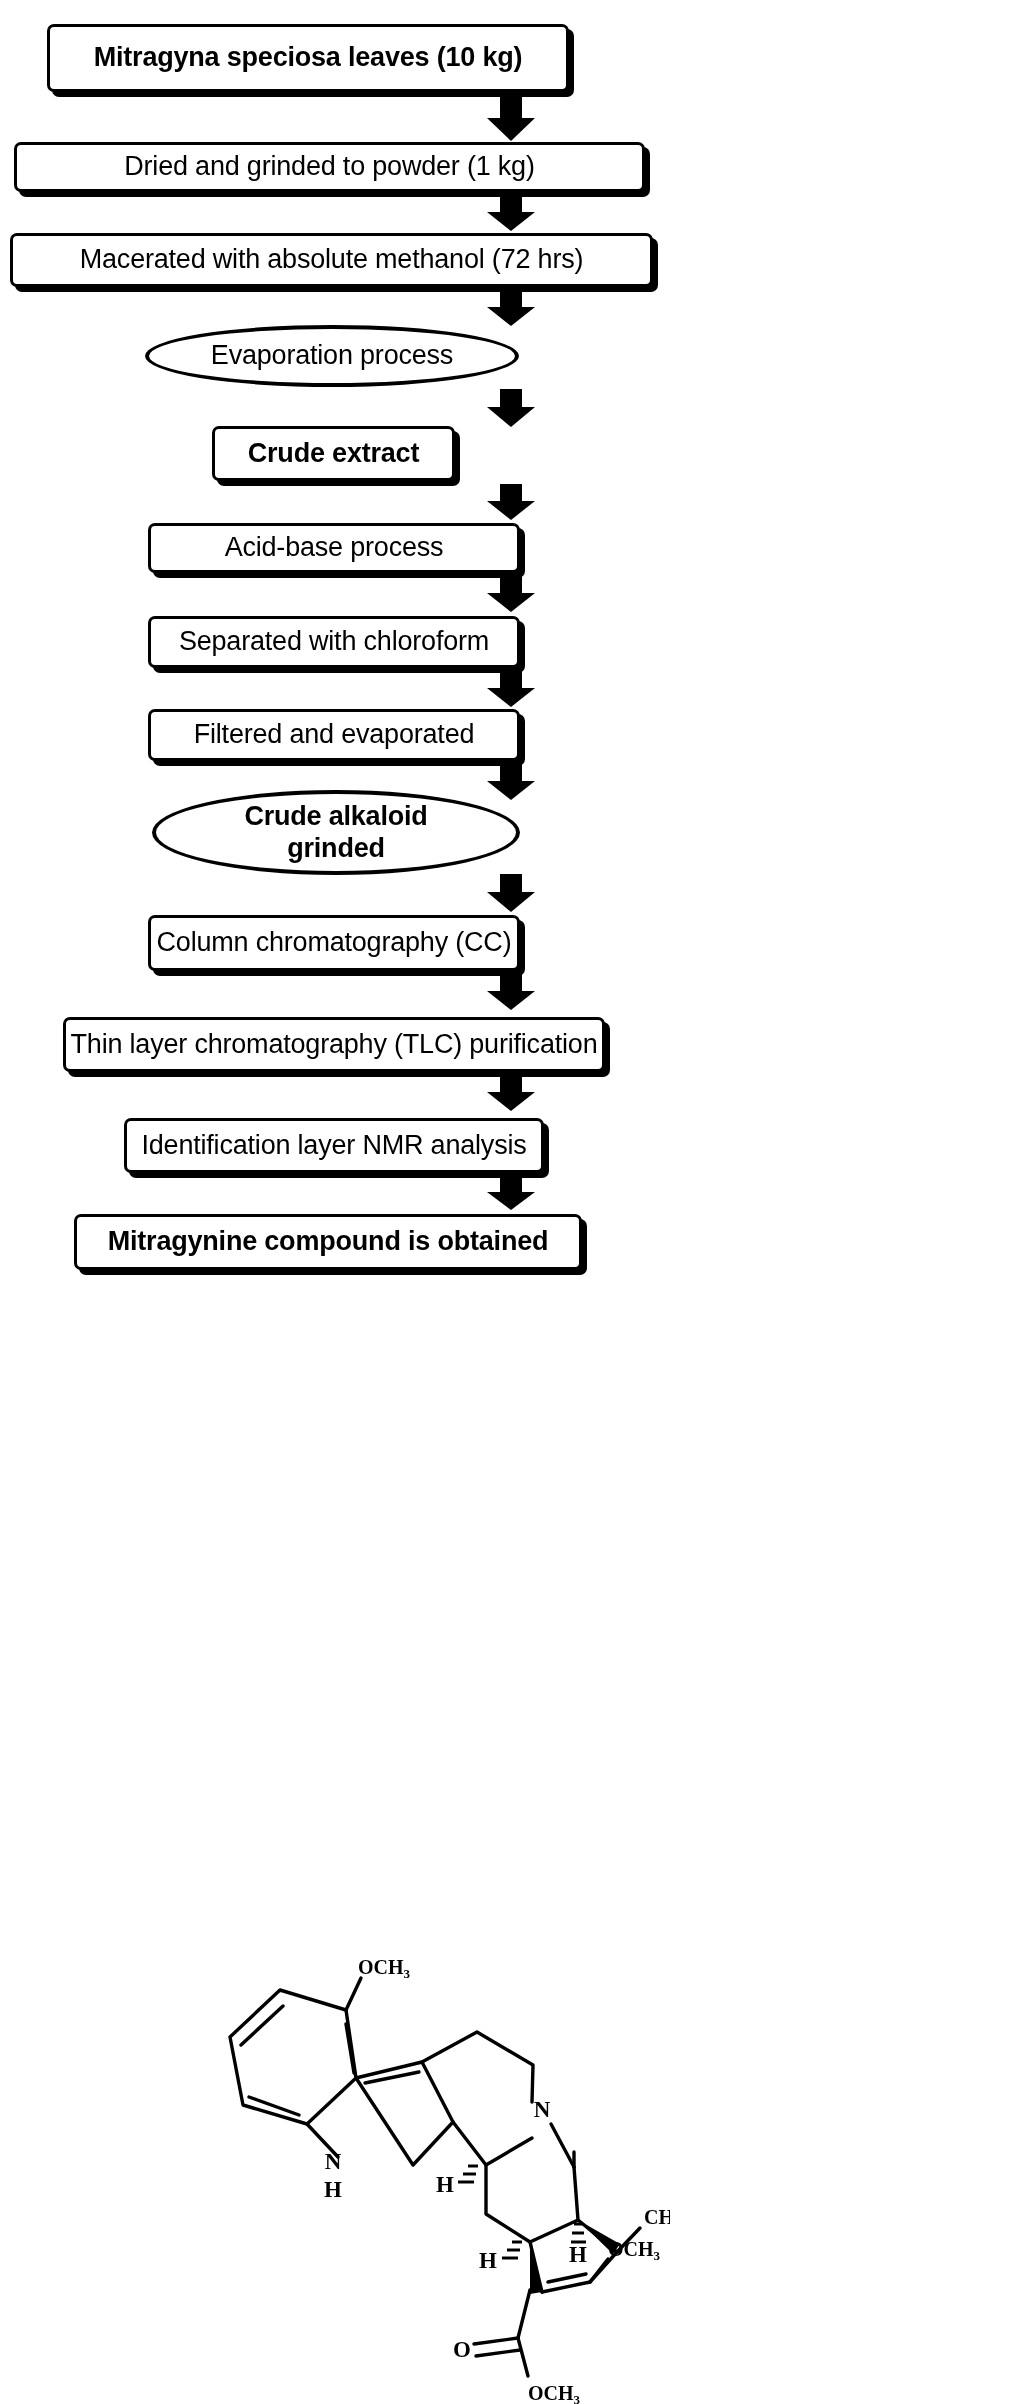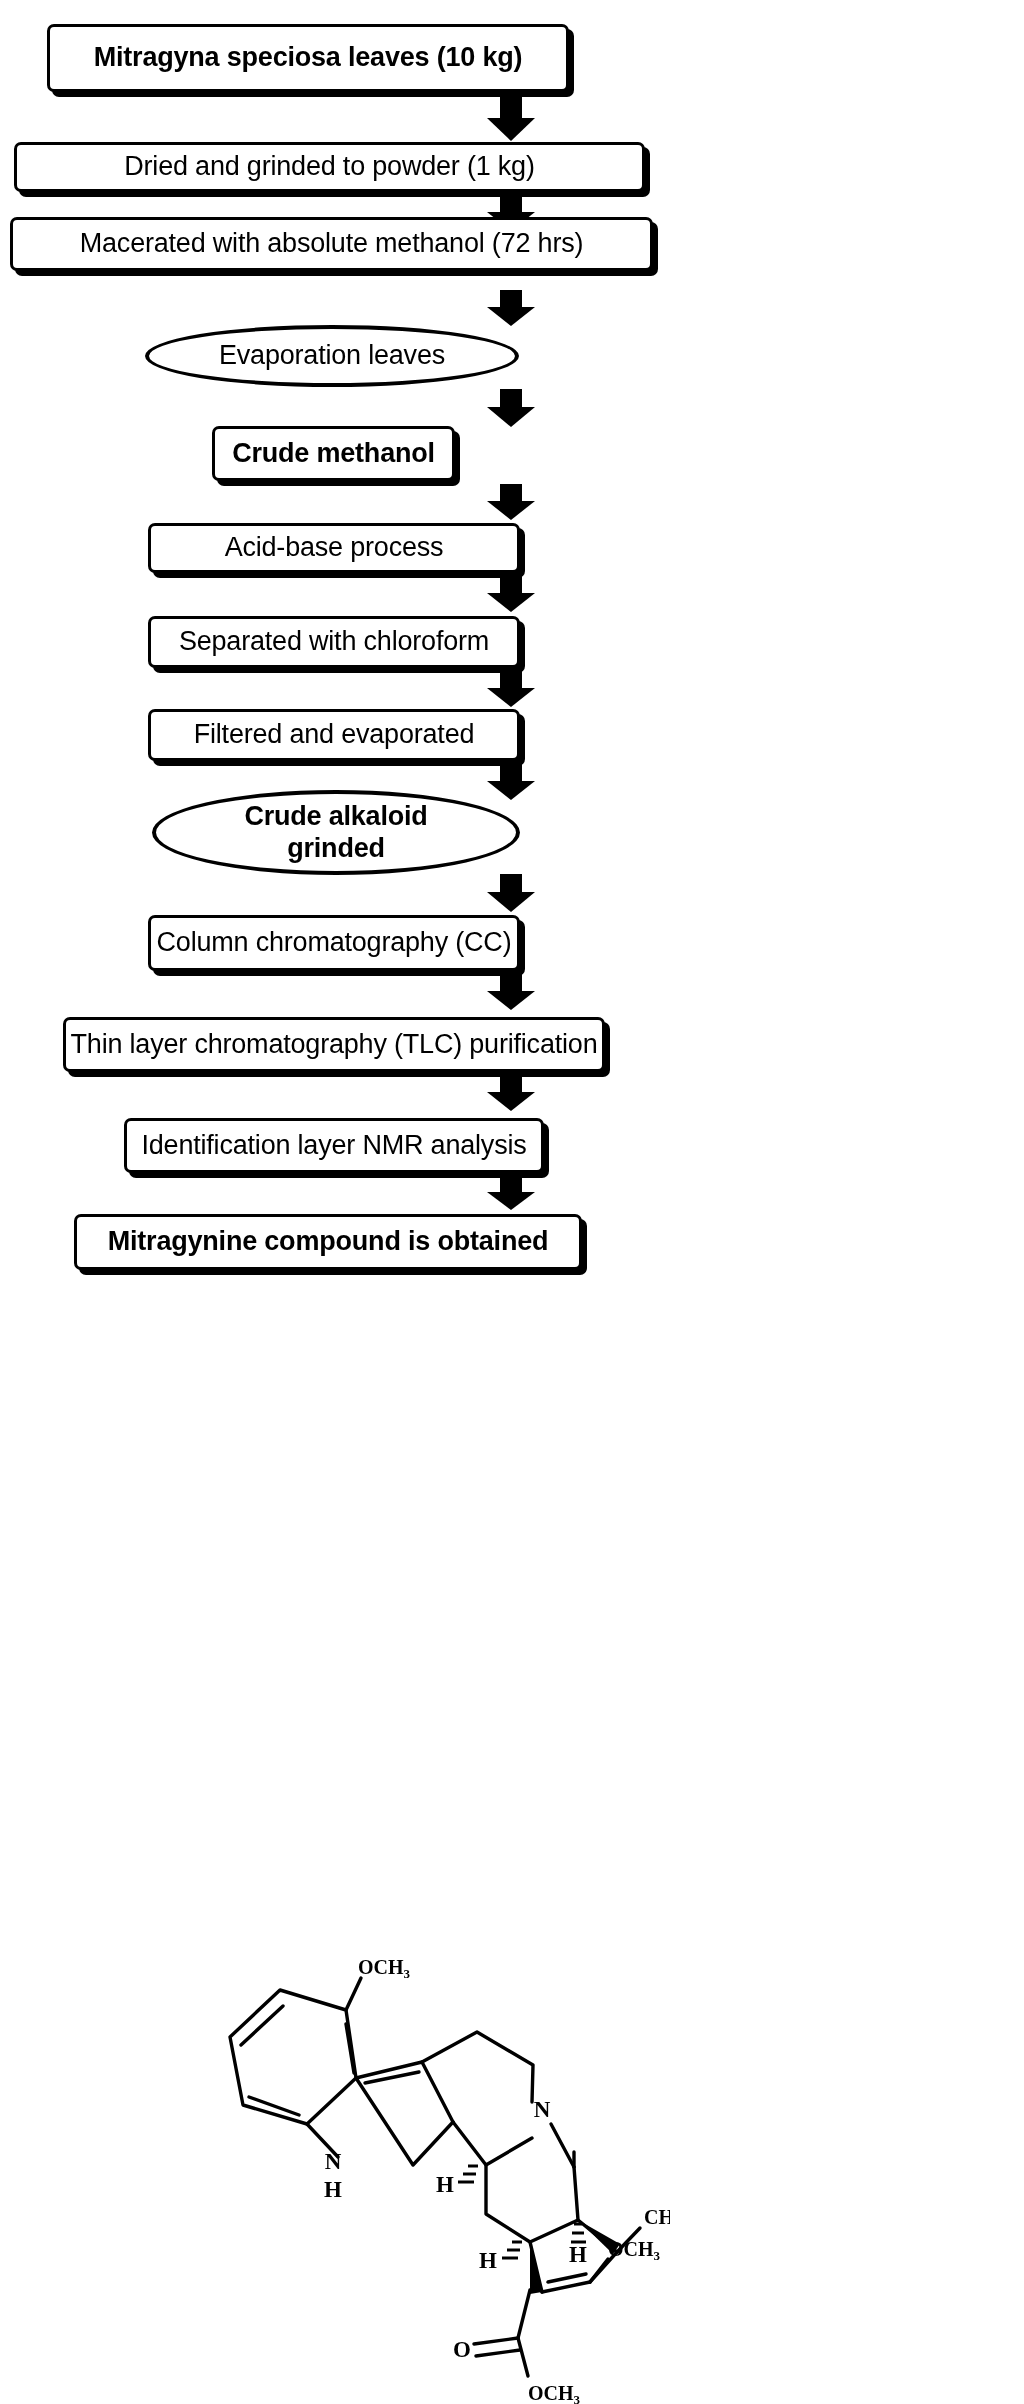--- a/index.html
+++ b/index.html
@@ -77,38 +77,38 @@
   </div>
 
   <div class="node" style="left:14px;top:130px;width:631px;height:50px;">
     <span class="label">Dried and grinded to powder (1 kg)</span>
   </div>
   <div class="arrow" style="left:487px;top:183px;width:48px;height:36px;">
     <span class="shaft" style="width:22px;height:18px;"></span>
     <span class="head" style="border-width:19px 24px 0 24px;"></span>
   </div>
 
-  <div class="node" style="left:10px;top:205px;width:643px;height:54px;">
+  <div class="node" style="left:10px;top:221px;width:643px;height:54px;">
     <span class="label">Macerated  with absolute methanol (72 hrs)</span>
   </div>
   <div class="arrow" style="left:487px;top:278px;width:48px;height:36px;">
     <span class="shaft" style="width:22px;height:18px;"></span>
     <span class="head" style="border-width:19px 24px 0 24px;"></span>
   </div>
 
   <div class="ellipse" style="left:145px;top:313px;width:374px;height:62px;">
-    <span class="label">Evaporation leaves</span>
+    <span class="label">Evaporation process</span>
   </div>
   <div class="arrow" style="left:487px;top:377px;width:48px;height:38px;">
     <span class="shaft" style="width:22px;height:19px;"></span>
     <span class="head" style="border-width:20px 24px 0 24px;"></span>
   </div>
 
   <div class="node bold" style="left:212px;top:414px;width:243px;height:55px;">
-    <span class="label">Crude methanol</span>
+    <span class="label">Crude extract</span>
   </div>
   <div class="arrow" style="left:487px;top:472px;width:48px;height:36px;">
     <span class="shaft" style="width:22px;height:18px;"></span>
     <span class="head" style="border-width:19px 24px 0 24px;"></span>
   </div>
 
   <div class="node" style="left:148px;top:511px;width:372px;height:50px;">
     <span class="label">Acid-base process</span>
   </div>
   <div class="arrow" style="left:487px;top:564px;width:48px;height:36px;">

